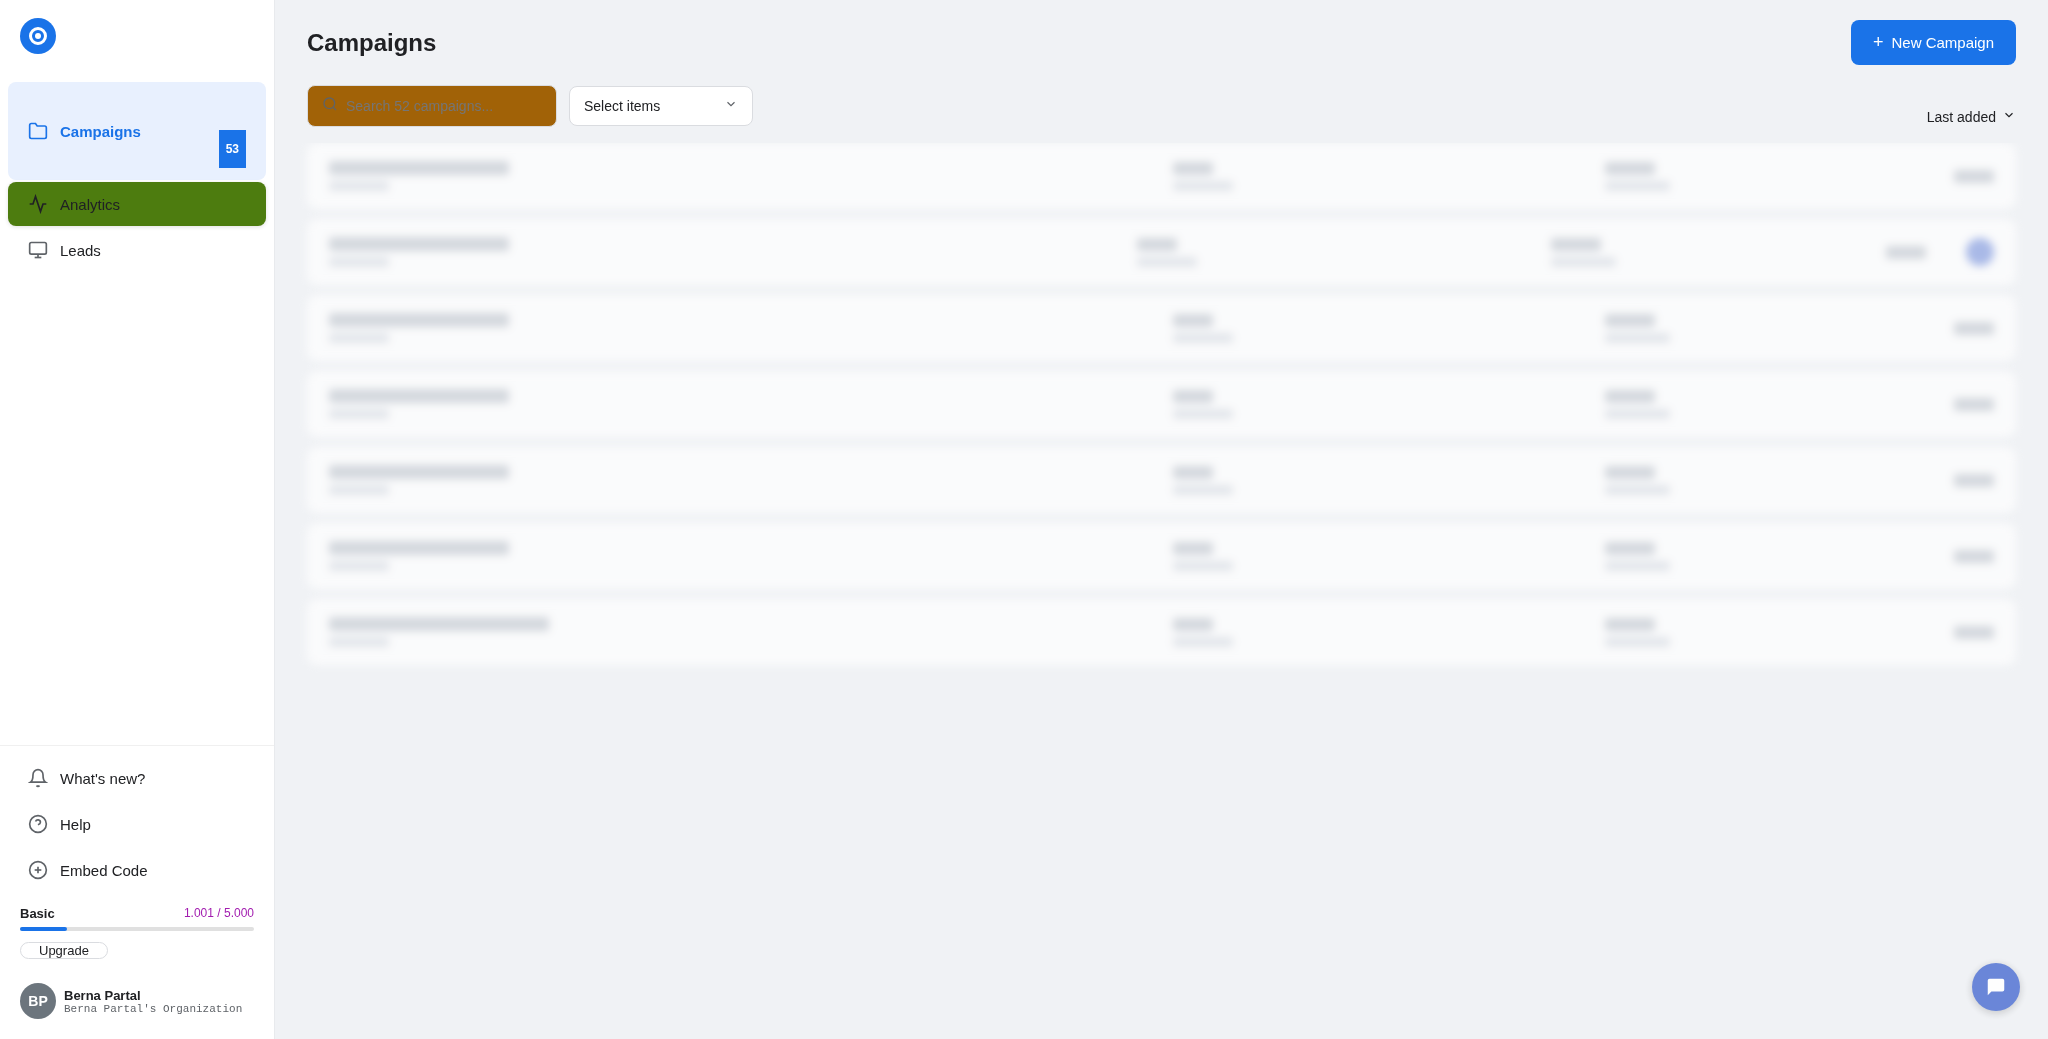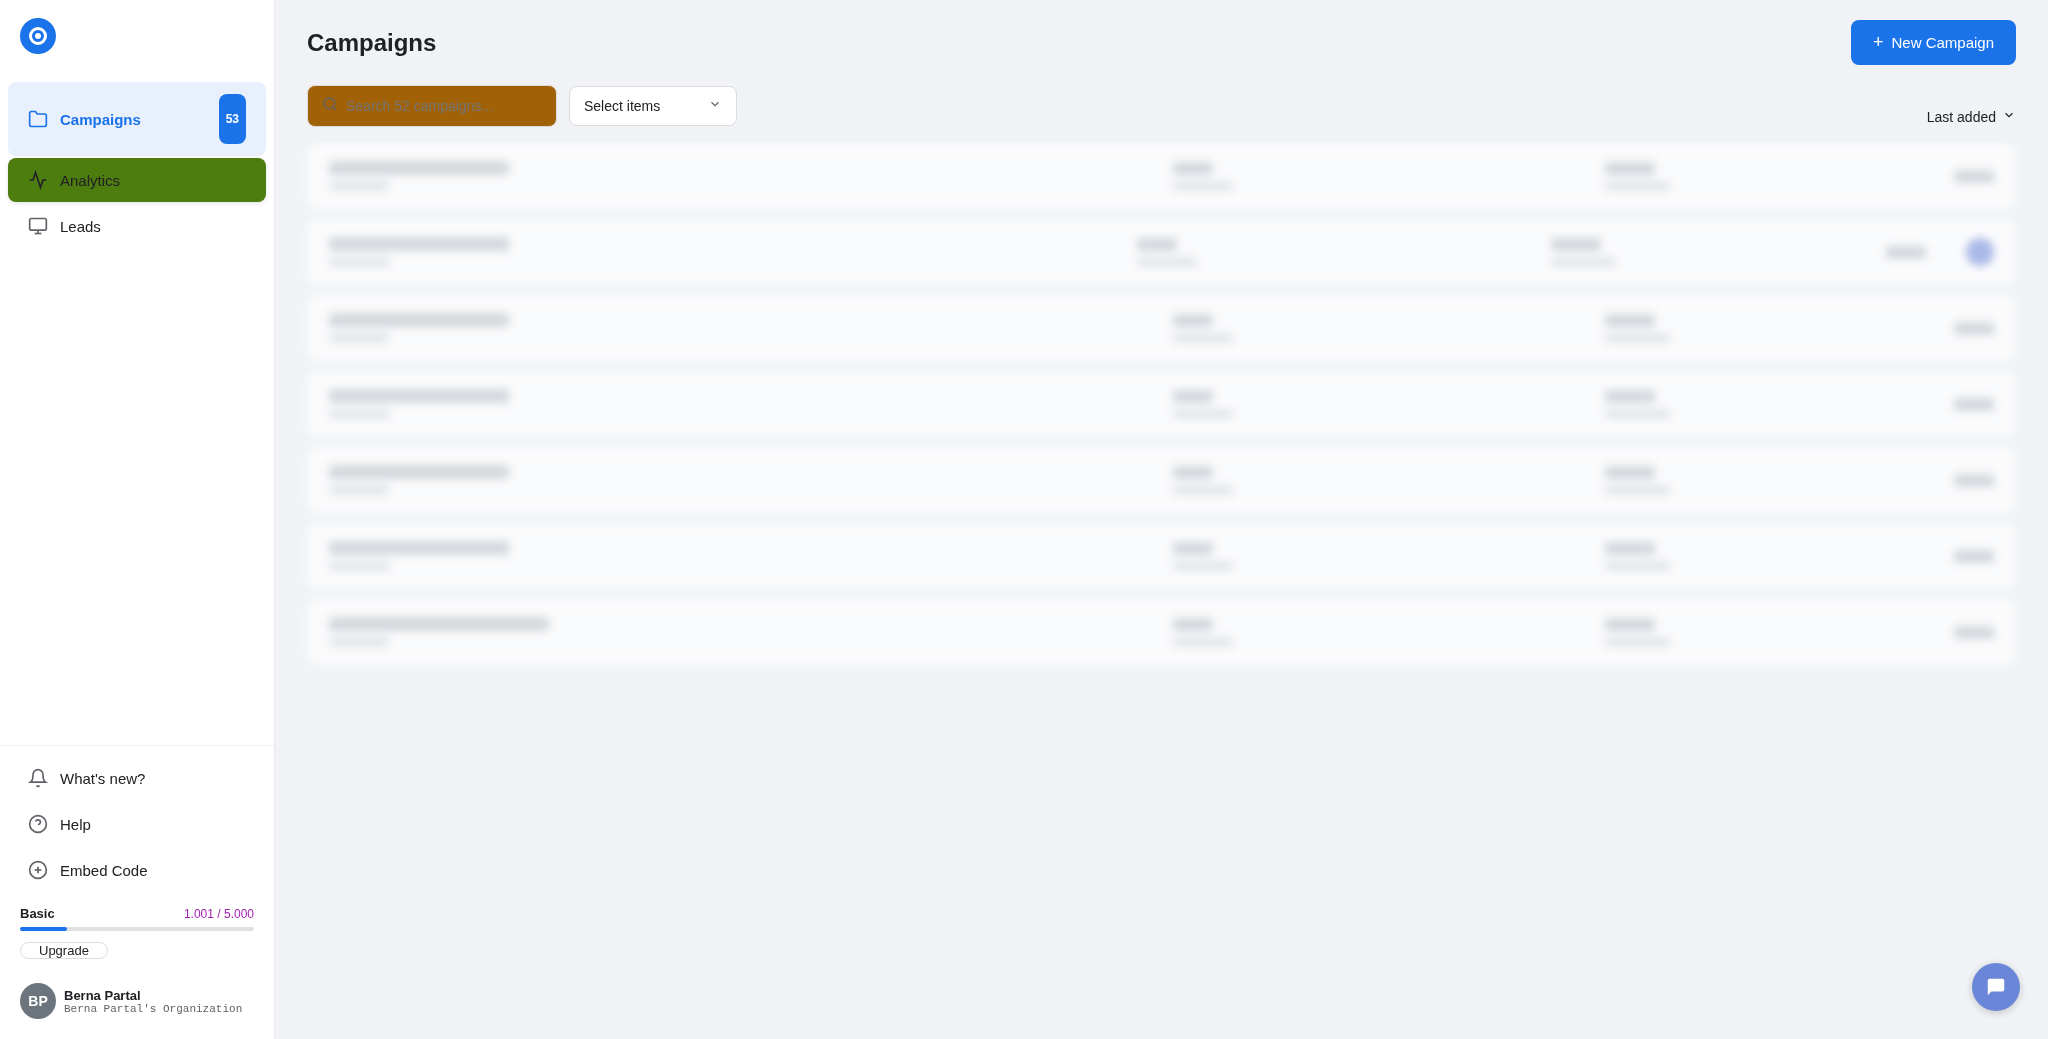--- a/index.html
+++ b/index.html
@@ -88,23 +88,24 @@
     .nav-item.campaigns-item .nav-item-label {
       color: #1a73e8;
       font-weight: 600;
     }
 
     .nav-badge {
       background: #1a73e8;
       color: white;
       font-size: 12px;
       font-weight: 600;
-      border-radius: 8px;
-      padding: 18px 7px;
+      border-radius: 0;
+      padding: 12px 7px;
       margin-left: auto;
+      margin-top: 36px;
     }
 
     .nav-icon {
       width: 20px;
       height: 20px;
       display: flex;
       align-items: center;
       justify-content: center;
       color: #5f6368;
     }
@@ -123,21 +124,20 @@
       border-top: 1px solid #f0f0f0;
     }
 
     .sidebar-plan {
       padding: 12px 20px;
     }
 
     .plan-header {
       display: flex;
       justify-content: space-between;
-      align-items: center;
       margin-bottom: 6px;
     }
 
     .plan-name {
       font-size: 13px;
       font-weight: 600;
       color: #202124;
     }
 
     .plan-usage {
@@ -279,21 +279,21 @@
 
     .select-dropdown {
       display: flex;
       align-items: center;
       background: white;
       border: 1px solid #dadce0;
       border-radius: 8px;
       padding: 10px 14px;
       gap: 8px;
       cursor: pointer;
-      width: 168px;
+      width: 184px;
       justify-content: space-between;
     }
 
     .select-label {
       font-size: 14px;
       color: #202124;
     }
 
     .sort-control {
       margin-left: auto;

